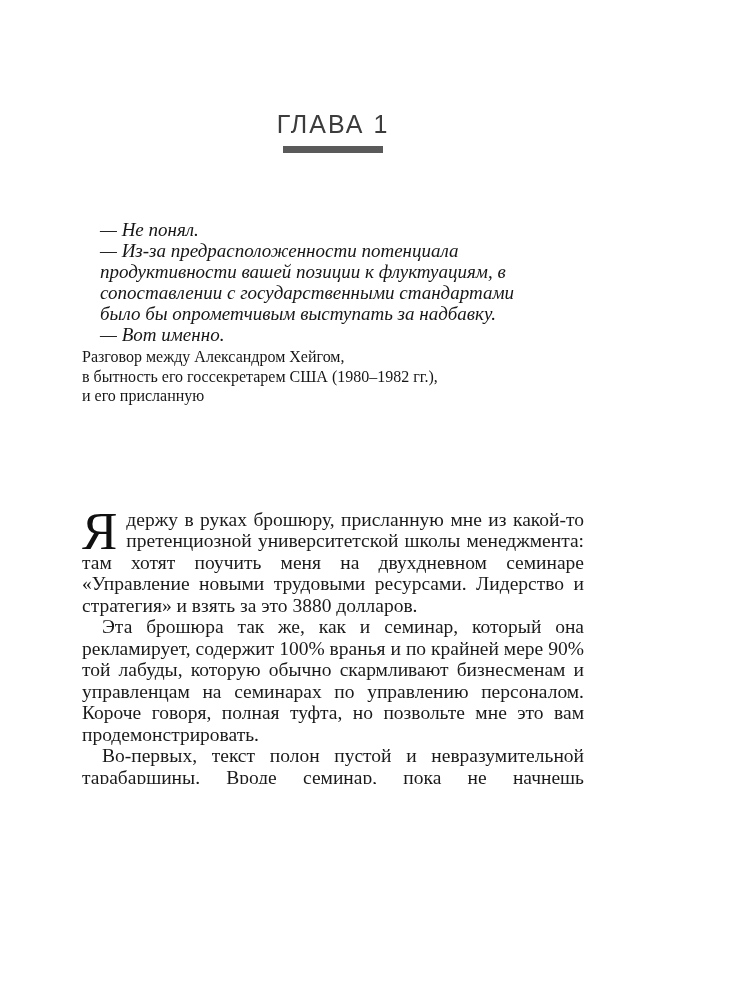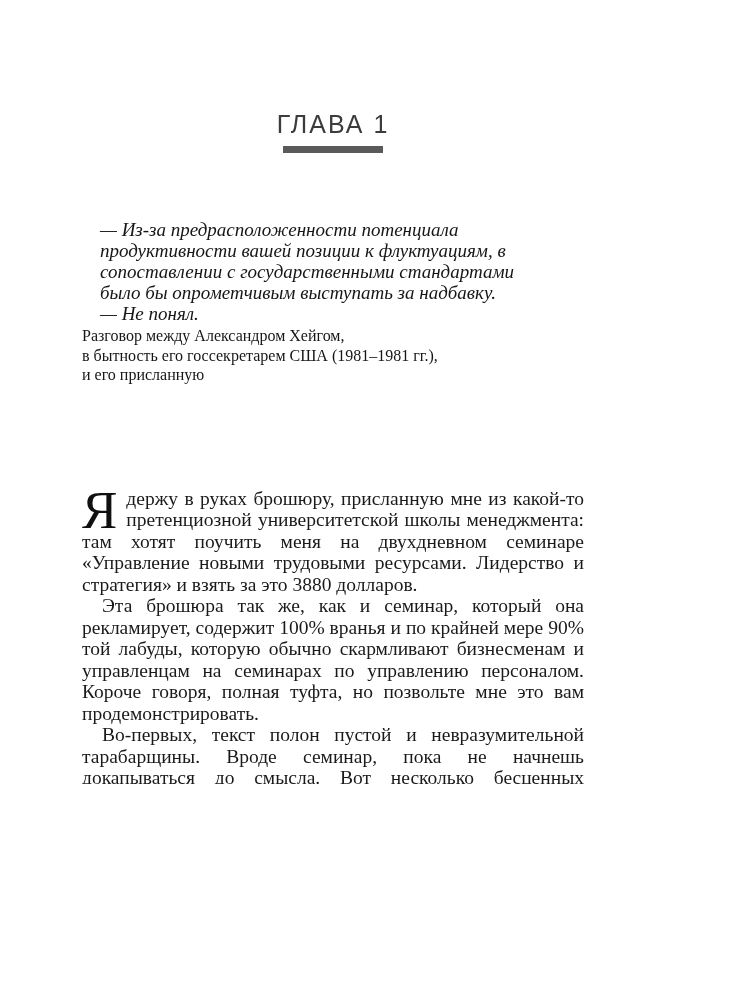--- a/index.html
+++ b/index.html
@@ -82,25 +82,26 @@
 <body>
 
 <div class="page">
 
   <header class="chapter-header">
     <div class="chapter-label">ГЛАВА 1</div>
     <div class="chapter-rule"></div>
   </header>
 
   <section class="epigraph">
+    <p>— Не понял.</p>
     <p>— Из-за предрасположенности потенциала продуктивности вашей позиции к флуктуациям, в сопоставлении с государственными стандартами было бы опрометчивым выступать за надбавку.</p>
-    <p>— Не понял.</p>
+    <p>— Вот именно.</p>
     <div class="attribution">
       <div>Разговор между Александром Хейгом,</div>
-      <div>в бытность его госсекретарем США (1981–1981 гг.),</div>
+      <div>в бытность его госсекретарем США (1980–1982 гг.),</div>
       <div>и его присланную</div>
     </div>
   </section>
 
   <section class="body-text">
     <p>
       <span class="dropcap">Я</span><span>держу в руках брошюру, присланную мне из какой-то претенциозной университетской школы менеджмента: там хотят поучить меня на двухдневном семинаре «Управление новыми трудовыми ресурсами. Лидерство и стратегия» и взять за это 3880 долларов.</span>
     </p>
     <p class="indent">Эта брошюра так же, как и семинар, который она рекламирует, содержит 100% вранья и по крайней мере 90% той лабуды, которую обычно скармливают бизнесменам и управленцам на семинарах по управлению персоналом. Короче говоря, полная туфта, но позвольте мне это вам продемонстрировать.</p>
     <p class="indent">Во-первых, текст полон пустой и невразумительной тарабарщины. Вроде семинар, пока не начнешь докапываться до смысла. Вот несколько бесценных примеров.</p>

